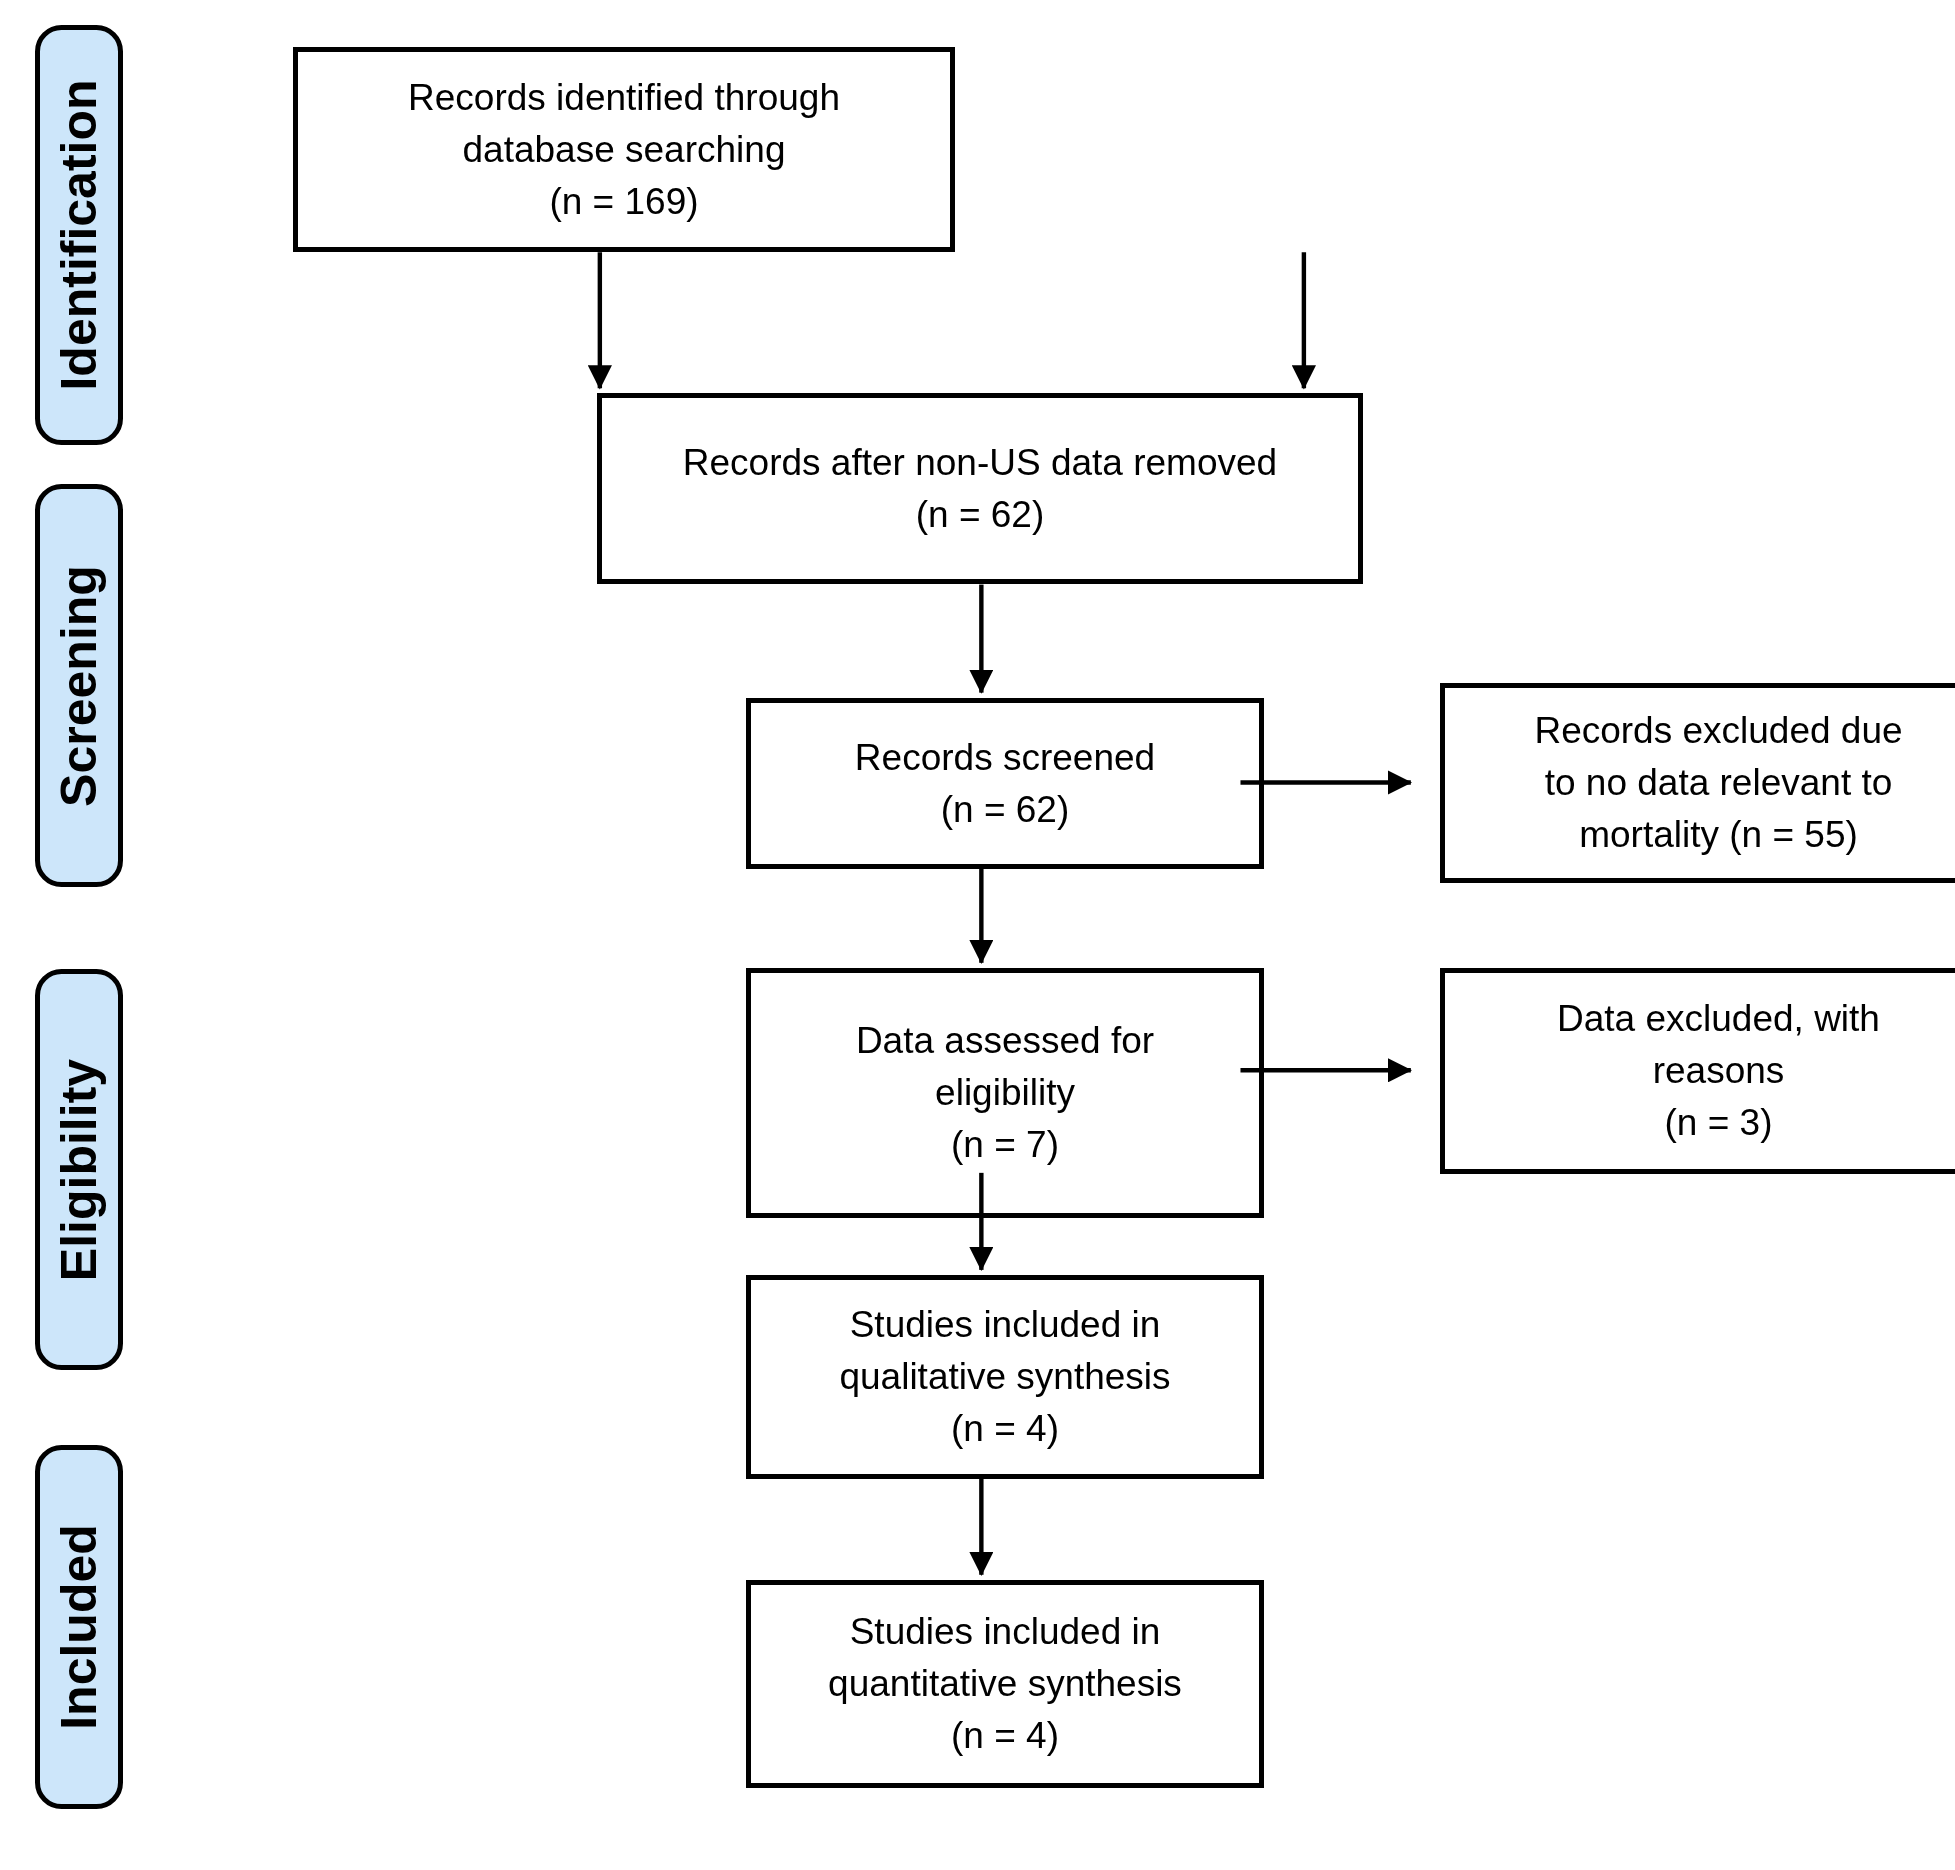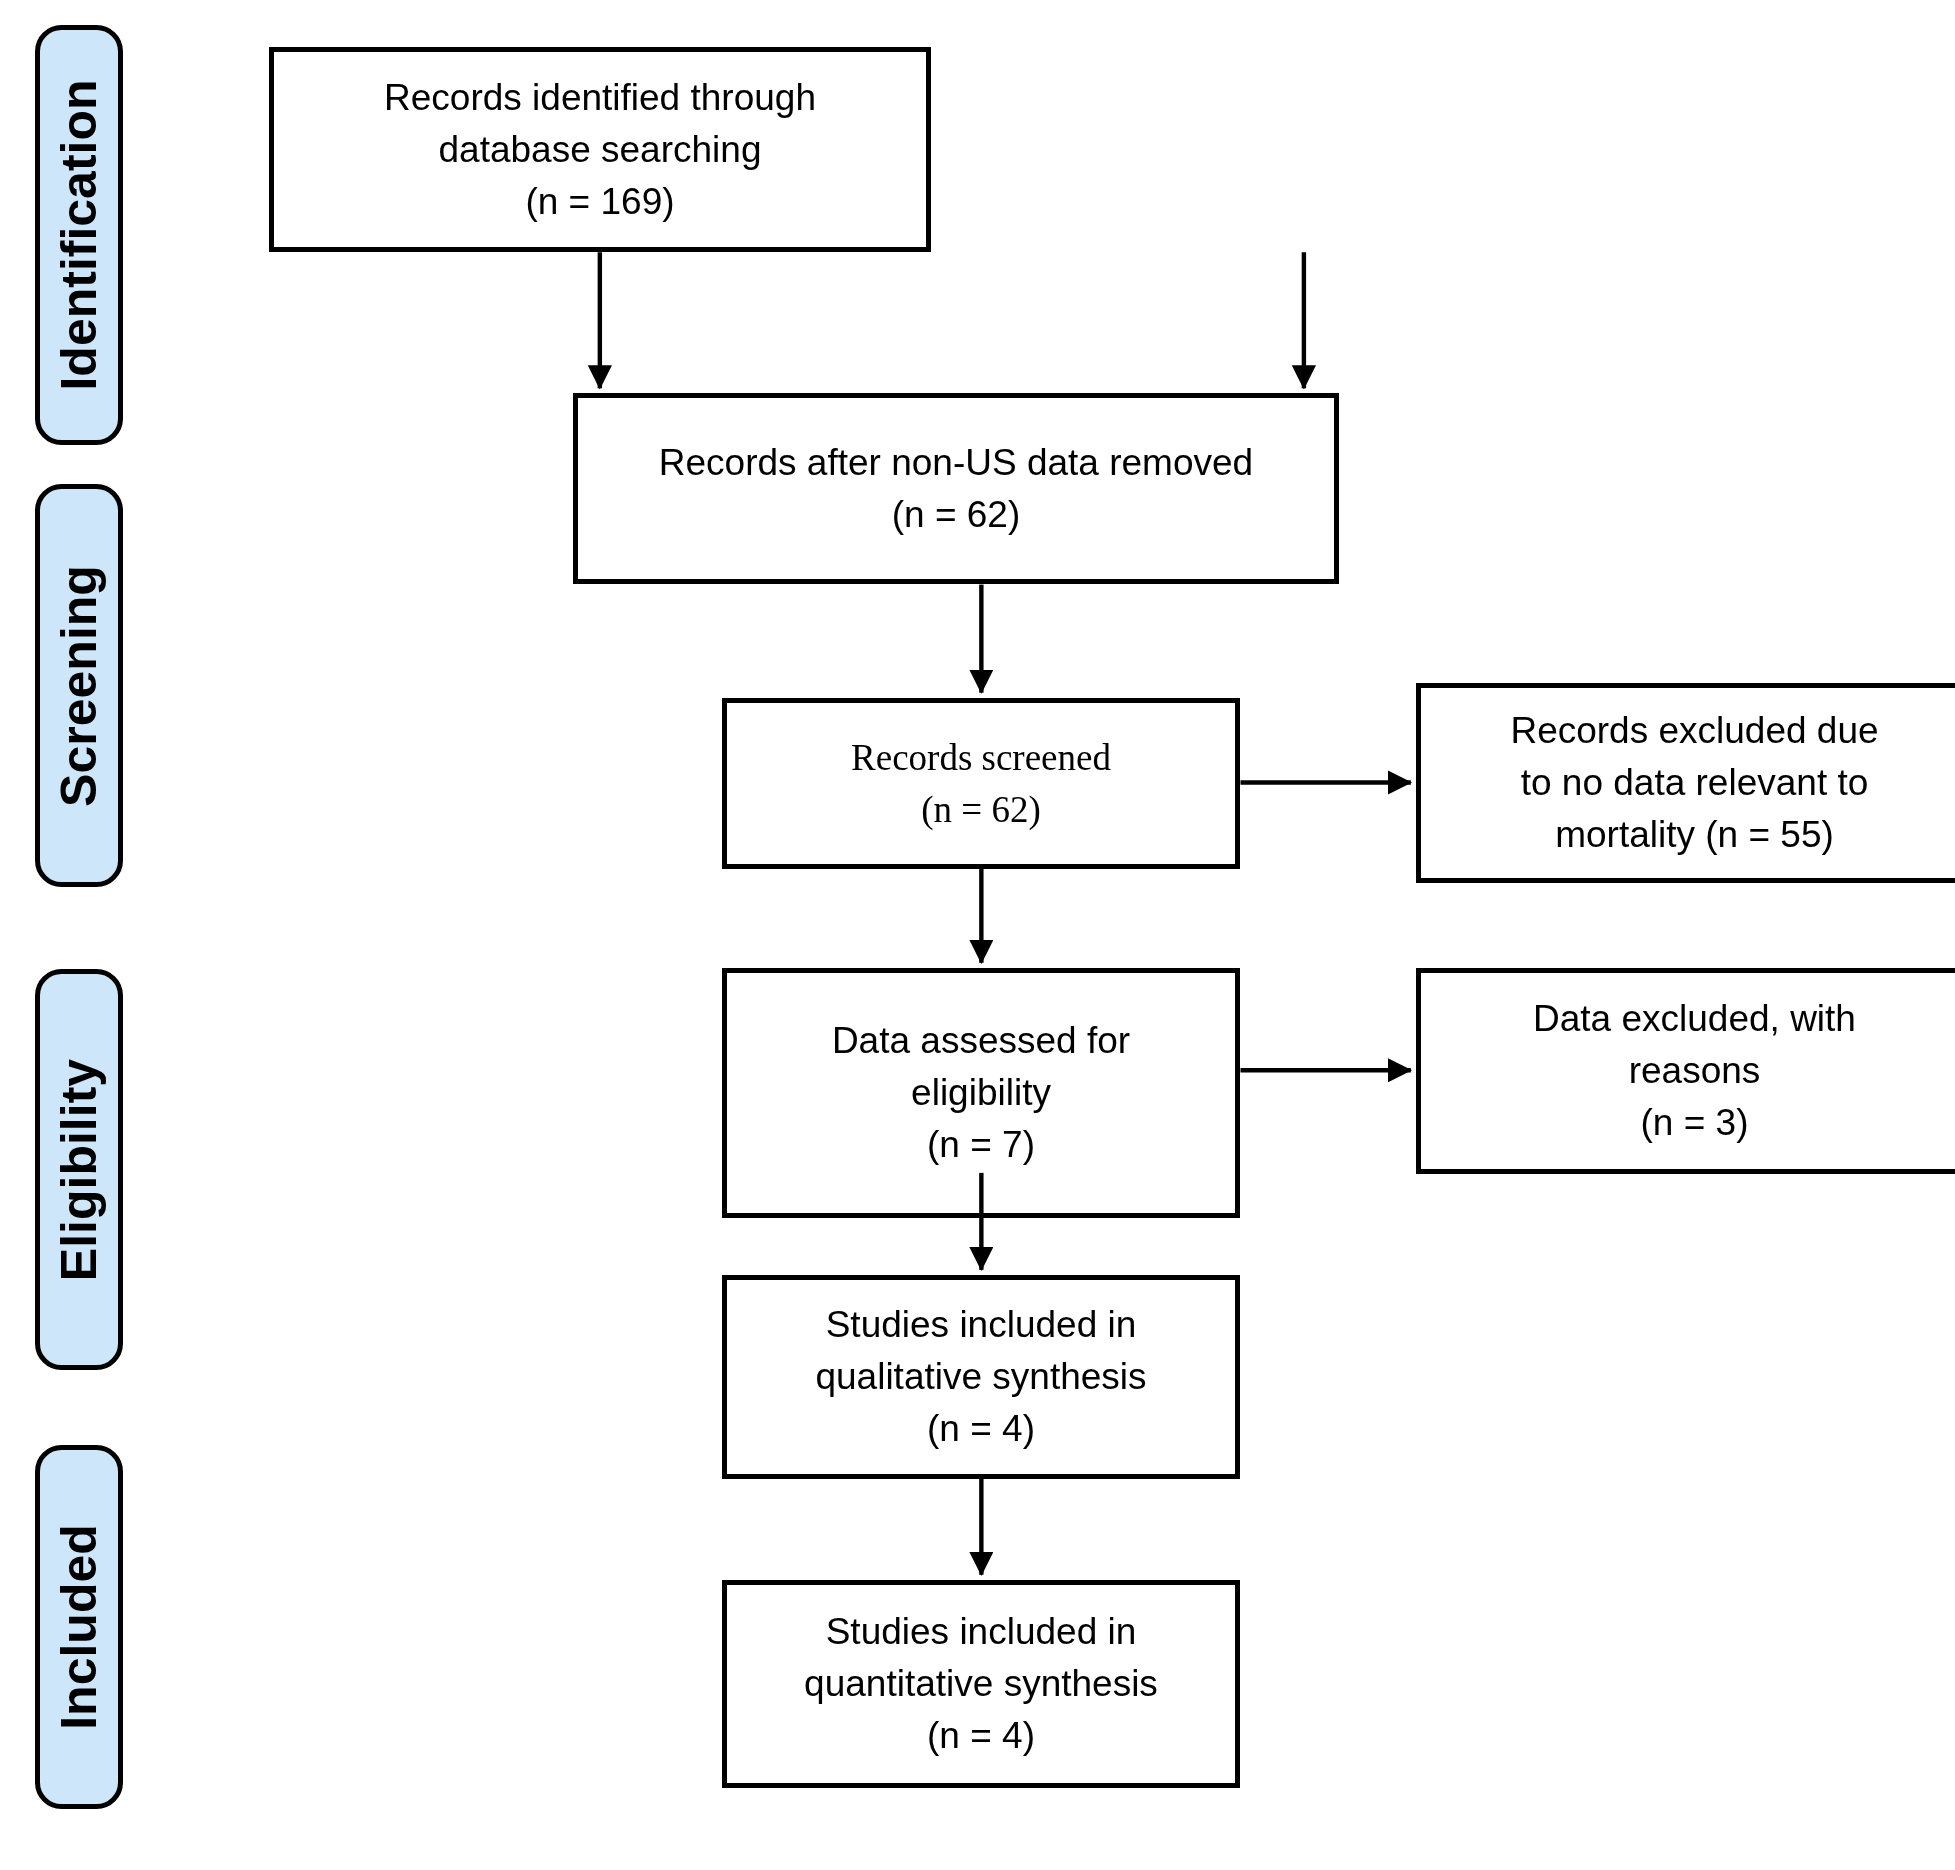--- a/index.html
+++ b/index.html
@@ -43,25 +43,26 @@
     border: 5px solid var(--line, #000);
     box-sizing: border-box;
     display: flex;
     align-items: center;
     justify-content: center;
     text-align: center;
     font-size: 37px;
     line-height: 52px;
     white-space: pre-line;
     padding: 0 11px;
+    margin-left: 24px;
   }
   #node-identified-database { left: 269px;  top: 47px;   width: 662px; height: 205px; }
   #node-identified-other    { left: 1017px; top: 47px;   width: 651px; height: 205px; }
   #node-after-dedup         { left: 573px; top: 393px;  width: 766px; height: 191px; }
-  #node-screened            { left: 722px; top: 698px; width: 518px;  height: 171px; font-family: Liberation Serif, serif; }
+  #node-screened            { left: 722px; top: 698px; width: 518px;  height: 171px; }
   #node-excluded-screening  { left: 1416px; top: 683px; width: 557px; height: 200px; }
   #node-assessed            { left: 722px; top: 968px; width: 518px;  height: 250px; }
   #node-excluded-eligibility{ left: 1416px; top: 968px; width: 557px; height: 206px; }
   #node-qualitative         { left: 722px; top: 1275px; width: 518px;  height: 204px; }
   #node-quantitative        { left: 722px; top: 1580px; width: 518px;  height: 208px; }
 
   #stage-identification { top: 25px;   height: 420px; }
   #stage-screening      { top: 484px;  height: 403px; }
   #stage-eligibility    { top: 969px; height: 401px; }
   #stage-included       { top: 1445px; height: 364px; }

